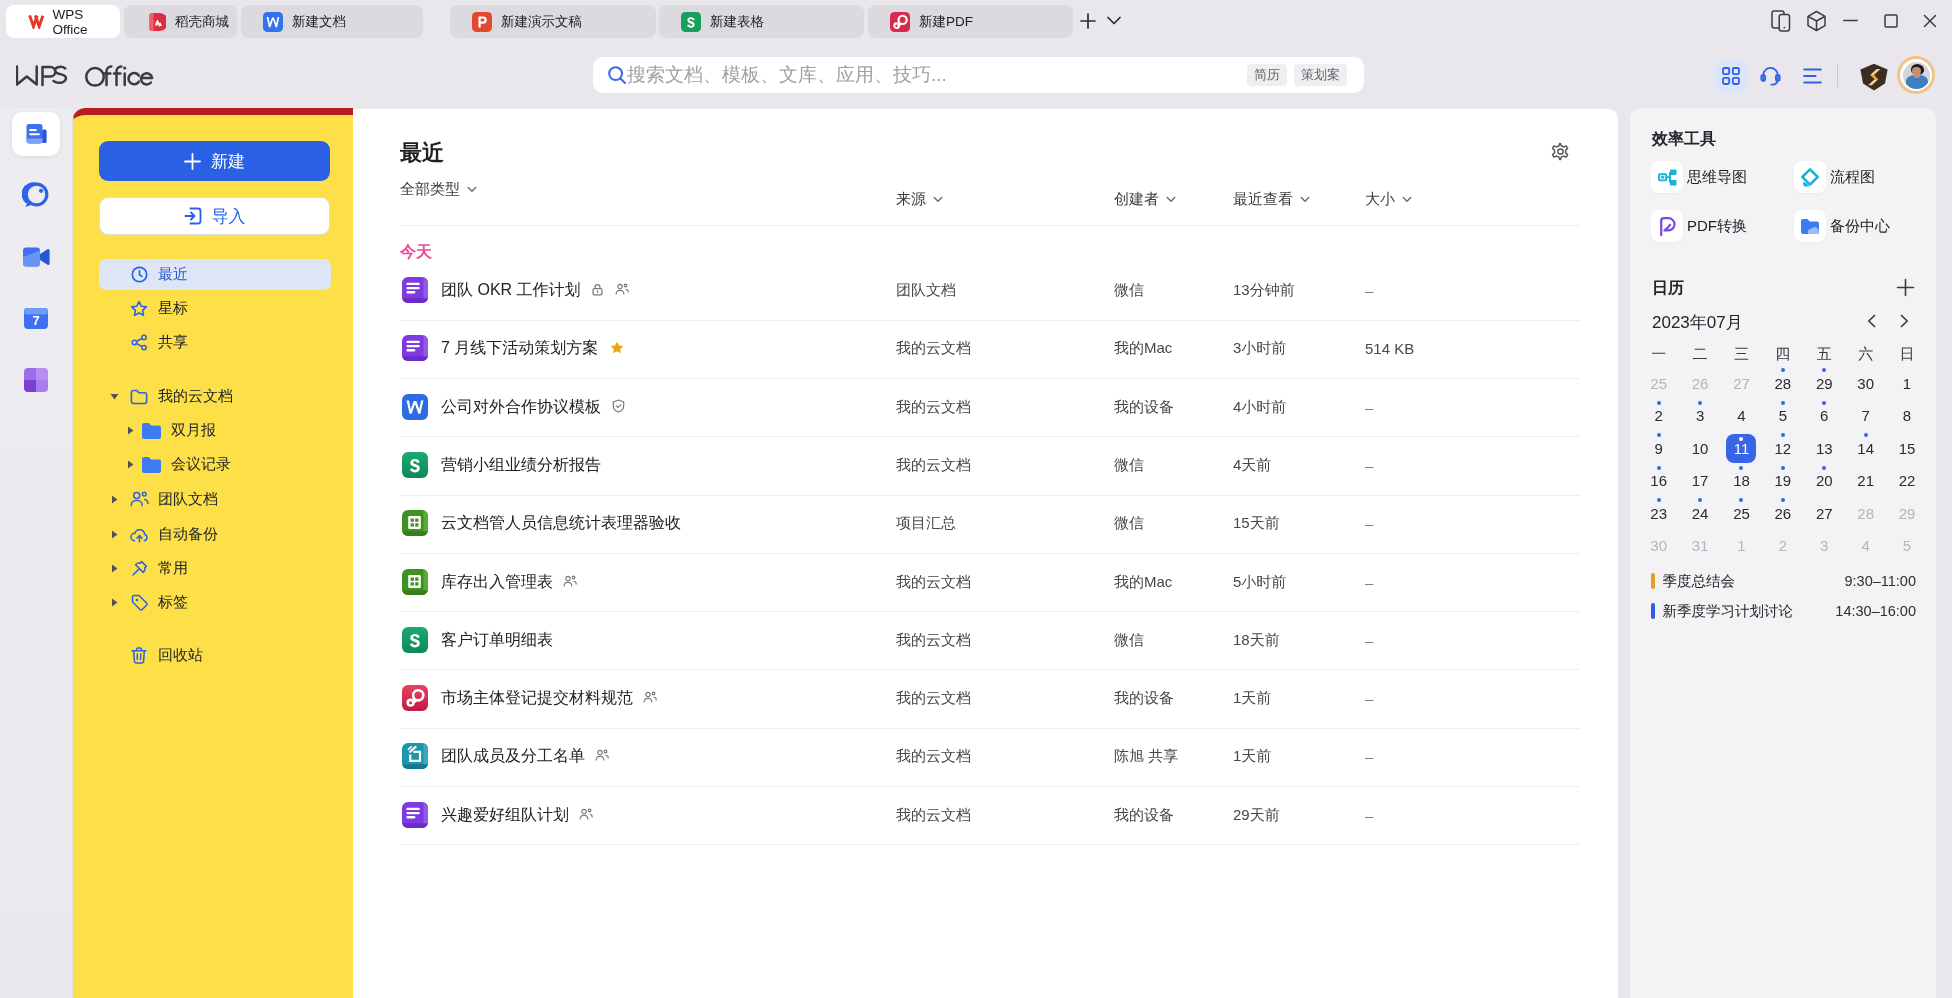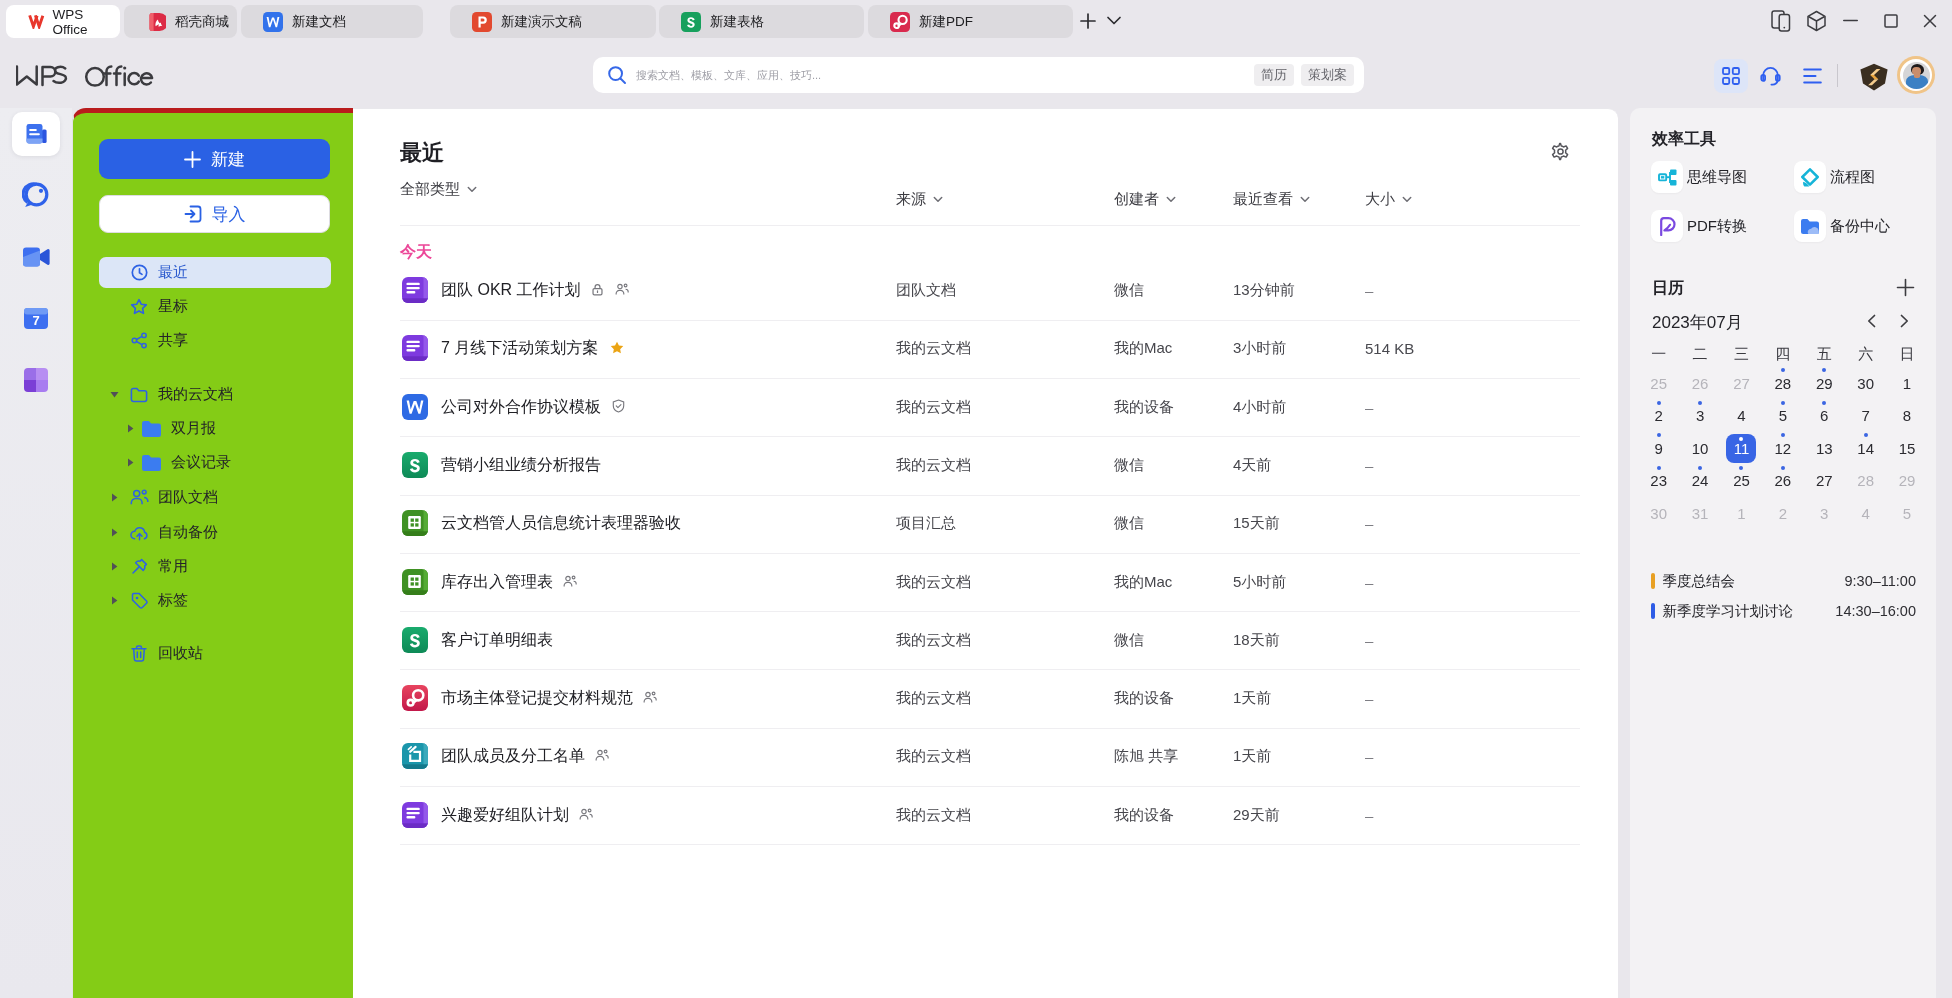--- a/index.html
+++ b/index.html
@@ -5,25 +5,25 @@
 * { margin:0; padding:0; box-sizing:border-box; }
 html,body { width:1952px; height:998px; overflow:hidden; }
 body { font-family:"Liberation Sans", sans-serif; background:#e9e7ec; position:relative; color:#212126; }
 .abs { position:absolute; }
 
 .tab { position:absolute; top:5px; height:33px; border-radius:8px; background:#dcdade; display:flex; align-items:center; padding-left:22px; font-size:13.5px; color:#1d1d20; }
 .tab.active { background:#ffffff; }
 .tab svg { margin-right:9px; }
 
 #search { position:absolute; left:593px; top:15px; width:771px; height:36px; background:#fff; border-radius:10px; display:flex; align-items:center; }
-#search .ph { color:#9e9ea6; font-size:11px; margin-left:9px; }
+#search .ph { color:#9e9ea6; font-size:19px; }
 .chip { background:#efeef0; border-radius:4px; color:#636369; font-size:13px; height:22px; display:flex; align-items:center; padding:0 7px; margin-left:7px; }
 
 #rail { position:absolute; left:0; top:108px; width:72px; height:890px; background:linear-gradient(180deg,#ededf1,#e9e8ee); }
-#leftpanel { position:absolute; left:72px; top:108px; width:281px; height:890px; background:#84cc16; border-radius:14px 0 0 0; border-top:5px solid #b91c1c; border-left:1px solid #e4e3e7;text-align:right; }
+#leftpanel { position:absolute; left:72px; top:108px; width:281px; height:890px; background:#fde047; border-radius:14px 0 0 0; border-top:7px solid #b91c1c; border-left:1px solid #e4e3e7;text-align:right; }
 #main { position:absolute; left:353px; top:108px; width:1265px; height:890px; background:#ffffff; border-radius:0 10px 0 0; border-top:1px solid #e9e8ec; }
 #rightpanel { position:absolute; left:1630px; top:108px; width:306px; height:890px; background:#f3f2f4; border-radius:10px 10px 0 0; }
 
 .navrow { position:absolute; left:98px; width:232px; height:31px; display:flex; align-items:center; font-size:15px; color:#232328; }
 .navrow .car { width:30px; display:flex; justify-content:center; flex:none; }
 .navrow .ico { width:20px; display:flex; justify-content:center; margin-right:9px; flex:none; }
 
 .frow { position:absolute; left:47px; width:1180px; height:58px; display:flex; align-items:center; }
 .fico { position:absolute; left:2px; width:26px; height:26px; }
 .fname { position:absolute; left:41px; font-size:16px; color:#212126; white-space:nowrap; }
@@ -138,21 +138,21 @@
     <circle cx="108.7" cy="4" r="1.6" fill="#3b3b3f"></circle>
   </svg>
 
   <div id="search">
     <svg style="margin-left:14px" width="20" height="20" viewBox="0 0 20 20">
         <circle cx="8.6" cy="8.6" r="6.4" fill="none" stroke="#3668e8" stroke-width="2"></circle>
         <path d="M13.5 13.5 L18 18" stroke="#3668e8" stroke-width="2" stroke-linecap="round"></path>
       </svg>
     <span class="ph">搜索文档、模板、文库、应用、技巧...</span>
     <span class="chip" style="margin-left:auto">简历</span>
-    <span class="chip" style="margin-right:10px">策划案</span>
+    <span class="chip" style="margin-right:17px">策划案</span>
   </div>
 
   <div class="abs" style="left:1714px;top:17px;width:34px;height:34px;background:#dde5f8;border-radius:8px;"></div>
   <svg class="abs" style="left:1722px;top:25px" width="18" height="18" viewBox="0 0 18 18">
       <g fill="none" stroke="#2f5ff0" stroke-width="1.8">
         <rect x="1" y="1" width="6.2" height="6.2" rx="1.4"></rect>
         <rect x="10.8" y="1" width="6.2" height="6.2" rx="1.4"></rect>
         <rect x="1" y="10.8" width="6.2" height="6.2" rx="1.4"></rect>
         <rect x="10.8" y="10.8" width="6.2" height="6.2" rx="1.4"></rect>
       </g>
@@ -709,20 +709,29 @@
 <tr>
           <td><span class="dot"></span>9</td>
           <td>10</td>
           <td><div style="position:absolute;left:50%;top:50%;width:30px;height:29px;margin:-14.5px 0 0 -15px;background:#3865e5;border-radius:8px;"></div><span style="position:relative;color:#fff;">11</span><span class="dot" style="background:#fff;top:5px;z-index:2;"></span></td>
           <td><span class="dot"></span>12</td>
           <td>13</td>
           <td><span class="dot"></span>14</td>
           <td>15</td>
         </tr>
 <tr>
+          <td><span class="dot"></span>16</td>
+          <td>17</td>
+          <td><span class="dot"></span>18</td>
+          <td><span class="dot"></span>19</td>
+          <td><span class="dot"></span>20</td>
+          <td>21</td>
+          <td>22</td>
+        </tr>
+<tr>
           <td><span class="dot"></span>23</td>
           <td><span class="dot"></span>24</td>
           <td><span class="dot"></span>25</td>
           <td><span class="dot"></span>26</td>
           <td>27</td>
           <td class="gy">28</td>
           <td class="gy">29</td>
         </tr>
 <tr>
           <td class="gy">30</td>

